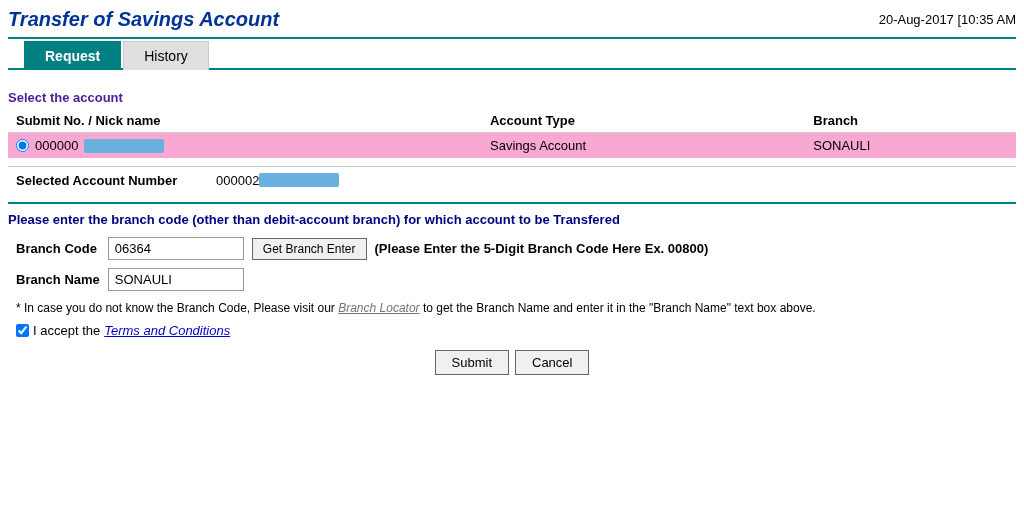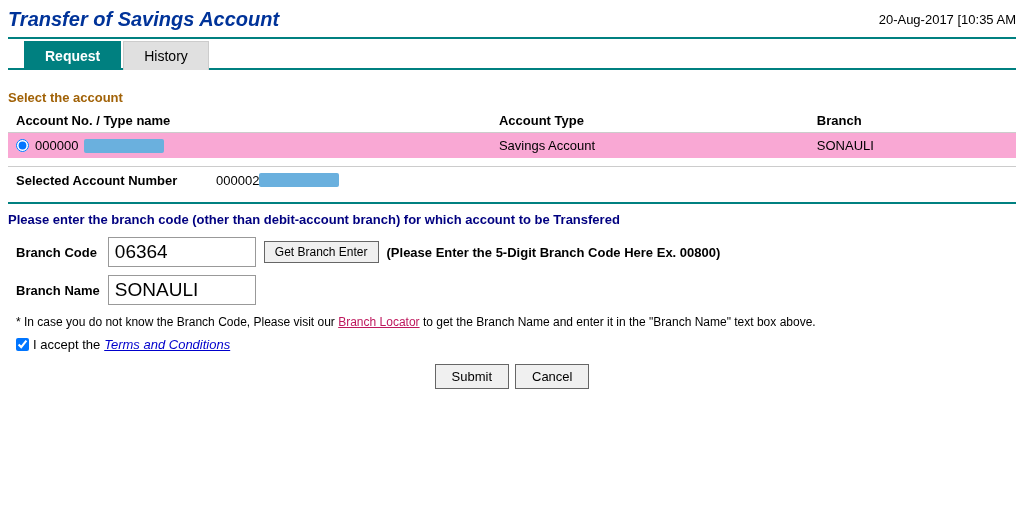--- a/index.html
+++ b/index.html
@@ -50,21 +50,21 @@
       position: relative;
       top: 2px;
     }
     .tab.active {
       background: #008080;
       color: #fff;
       border-color: #008080;
       font-weight: bold;
     }
     .section-label {
-      color: #a16207;
+      color: #4c1d95;
       font-weight: bold;
       font-size: 13px;
       padding: 8px 0 4px 0;
     }
     .account-table {
       width: 100%;
       border-collapse: collapse;
       margin-bottom: 8px;
     }
     .account-table th {
@@ -131,22 +131,22 @@
       padding-left: 8px;
     }
     .form-label {
       font-weight: bold;
       font-size: 13px;
       white-space: nowrap;
     }
     .form-input {
       border: 1px solid #999;
       padding: 3px 6px;
-      font-size: 19px;
-      width: 148px;
+      font-size: 13px;
+      width: 136px;
     }
     .get-branch-btn {
       border: 1px solid #666;
       background: #f0f0f0;
       padding: 3px 10px;
       font-size: 12px;
       cursor: pointer;
       white-space: nowrap;
     }
     .branch-hint {
@@ -154,21 +154,22 @@
       font-size: 13px;
       color: #000;
     }
     .info-text {
       font-size: 12px;
       color: #000;
       margin: 6px 8px;
       line-height: 1.5;
     }
     .info-text a {
-      color: #be185d;
+      color: #737373;
+      font-style: italic;
     }
     .terms-row {
       display: flex;
       align-items: center;
       gap: 4px;
       margin: 6px 8px;
       font-size: 13px;
     }
     .terms-row a {
       color: #0000cc;
@@ -202,21 +203,21 @@
   <div class="tabs-bar">
     <div class="tab active">Request</div>
     <div class="tab">History</div>
   </div>
 
   <div class="section-label">Select the account</div>
 
   <table class="account-table">
     <thead>
       <tr>
-        <th>Account No. / Type name</th>
+        <th>Submit No. / Nick name</th>
         <th>Account Type</th>
         <th>Branch</th>
       </tr>
     </thead>
     <tbody>
       <tr class="selected-row">
         <td>
           <div class="radio-cell">
             <input type="radio" checked="" style="">
             <span>000000</span>

